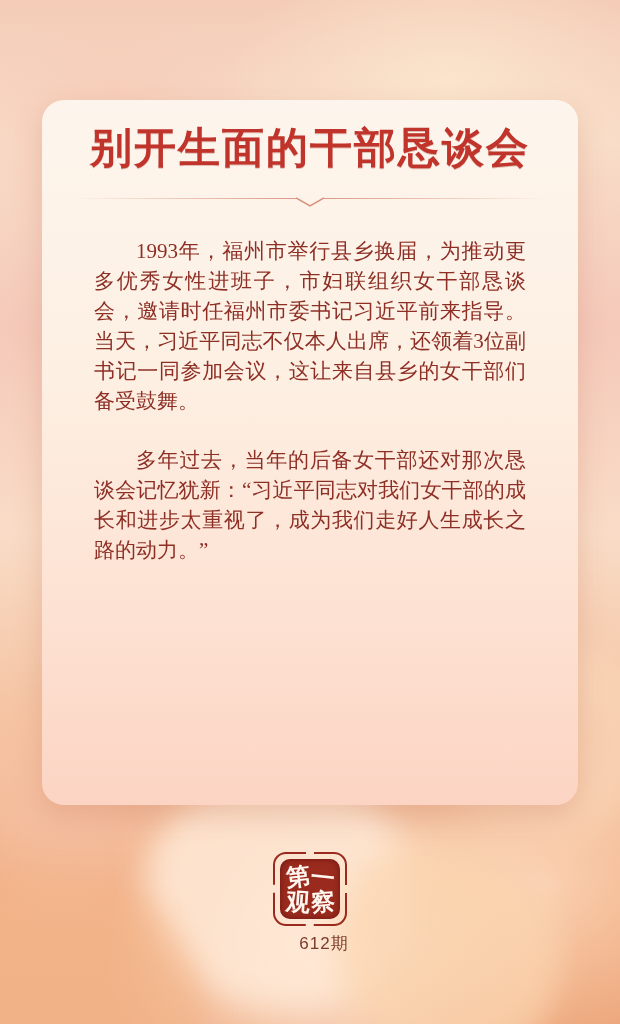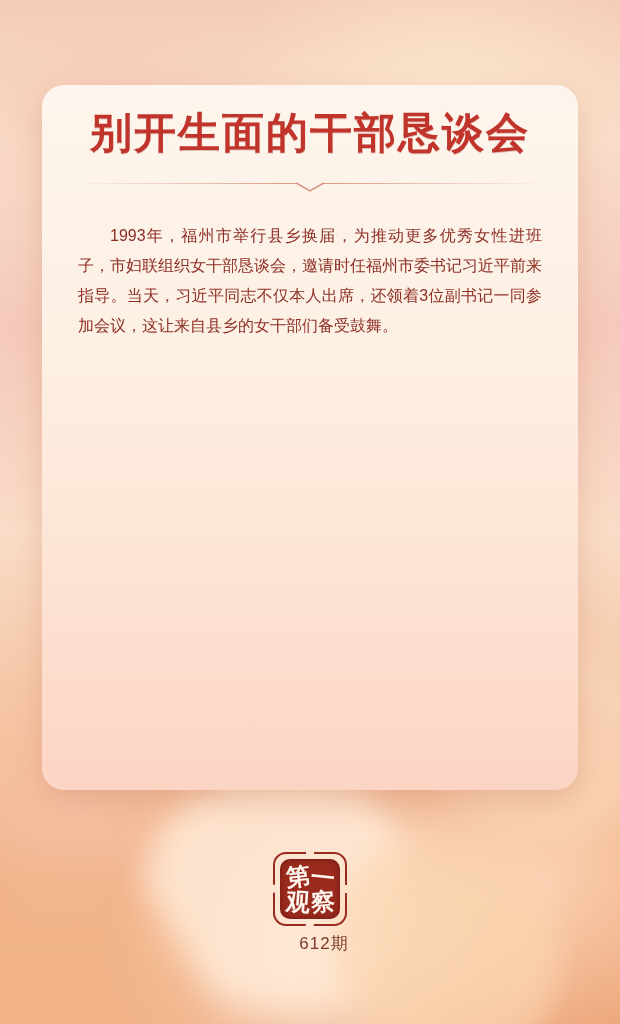--- a/index.html
+++ b/index.html
@@ -28,21 +28,21 @@
     opacity: 0.85;
   }
   .petal-a { left: 150px; top: 770px; width: 260px; height: 240px; background: #ffe9d6; transform: rotate(-18deg); }
   .petal-b { left: 330px; top: 850px; width: 230px; height: 210px; background: #fbd4ad; transform: rotate(24deg); opacity:.7; }
   .petal-c { left: -60px; top: 880px; width: 260px; height: 220px; background: #f4b98e; transform: rotate(10deg); opacity:.6; }
   .petal-d { left: 430px; top: 640px; width: 220px; height: 200px; background: #fbdcc0; transform: rotate(-8deg); opacity:.55; }
 
   
   .card {
     position: absolute;
-    left: 42px; top: 85px;
+    left: 42px; top: 100px;
     width: 536px; height: 705px;
     border-radius: 22px;
     background: linear-gradient(180deg, #fdf5ed 0%, #fdf0e3 38%, #fde2d3 72%, #fcd4c3 100%);
     box-shadow: 0 12px 28px rgba(199,121,92,0.30);
   }
 
   .card-title {
     margin: 22px 10px 0;
     text-align: center;
     font-size: 42px;
@@ -62,27 +62,27 @@
   }
   .divider .line { flex: 1; height: 1px; margin-top: 2px; }
   .divider .line.left  { background: linear-gradient(90deg, rgba(216,143,123,0), rgba(216,143,123,0.9)); }
   .divider .line.right { background: linear-gradient(270deg, rgba(216,143,123,0), rgba(216,143,123,0.9)); }
   .divider svg { display: block; margin-top: 0; }
 
   .content {
     margin: 28px 36px 0;
   }
   .content p {
-    margin: 0 0 29px;
-    font-size: 16px;
+    margin: 0 16px 29px;
+    font-size: 21px;
     line-height: 30px;
     text-align: justify;
     text-indent: 2em;
     color: #8e2f26;
-    font-family: Liberation Sans, sans-serif;
+    font-family: Liberation Serif, serif;
   }
   .content p:last-child { margin-bottom: 0; }
 
   
   .footer {
     position: absolute;
     left: 0; top: 851px;
     width: 100%;
     text-align: center;
   }
@@ -142,20 +142,21 @@
   <div class="divider">
     <div class="line left"></div>
     <svg width="28" height="12" viewBox="0 0 28 12">
       <polyline points="0,2 14,10 28,2" fill="none" stroke="#d88f7b" stroke-width="1.5"></polyline>
     </svg>
     <div class="line right"></div>
   </div>
 
   <div class="content">
     <p>1993年，福州市举行县乡换届，为推动更多优秀女性进班子，市妇联组织女干部恳谈会，邀请时任福州市委书记习近平前来指导。当天，习近平同志不仅本人出席，还领着3位副书记一同参加会议，这让来自县乡的女干部们备受鼓舞。</p>
+    <p>多年过去，当年的后备女干部还对那次恳谈会记忆犹新：“习近平同志对我们女干部的成长和进步太重视了，成为我们走好人生成长之路的动力。”</p>
   </div>
 </div>
 
 <div class="footer">
   <div class="seal">
     <svg class="seal-outline" width="76" height="76" viewBox="0 0 76 76">
       <rect x="2" y="2" width="72" height="72" rx="12" ry="12" fill="none" stroke="#9a2a1e" stroke-width="2" stroke-dasharray="20 8 58.85 8 58.85 8 58.85 8 38.85"></rect>
     </svg>
     <div class="seal-inner">
       <span class="seal-char c0">第</span>

